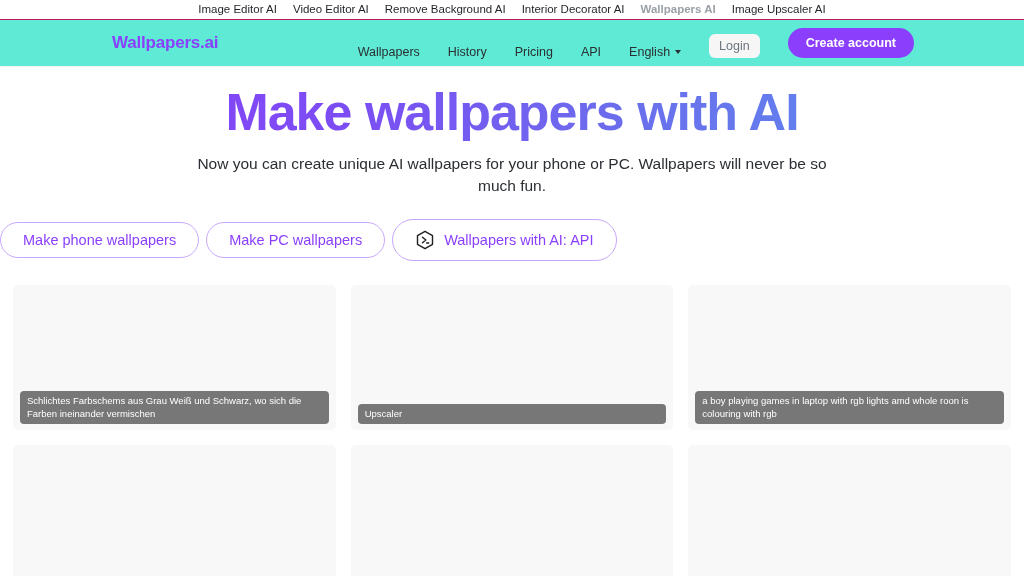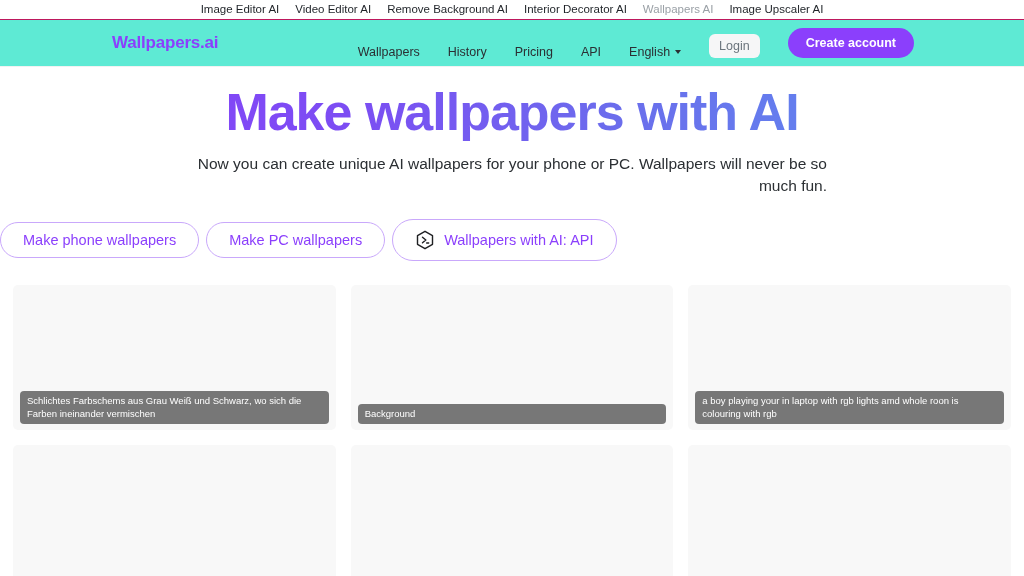--- a/index.html
+++ b/index.html
@@ -24,21 +24,21 @@
     border-bottom: 1px solid #be185d;
     background: #ffffff;
   }
   .topbar-link {
     font-size: 11.5px;
     color: #1f2328;
     text-decoration: none;
     white-space: nowrap;
     line-height: 1;
   }
-  .topbar-link.muted { color: #9aa0a6; }
+  .topbar-link.muted { color: #9aa0a6; font-weight: bold; }
 
   
   .header {
     height: 47px;
     display: flex;
     align-items: center;
     padding: 0 110px 0 112px;
     border-bottom: 1px solid #f2f2f2;
     background: #5eead4;
   }
@@ -114,21 +114,20 @@
     background-clip: text;
     -webkit-text-fill-color: transparent;
     color: #6a6fec;
   }
   .hero-sub {
     margin: 12px auto 0;
     width: 630px;
     font-size: 15.5px;
     line-height: 1.42;
     color: #2b2f33;
-    text-align: right;
   }
 
   .cta-row {
     margin-top: 22px;
     display: flex;
     justify-content: flex-start;
     align-items: center;
     gap: 7px;
   }
   .cta {
@@ -232,24 +231,24 @@
       <span>Wallpapers with AI: API</span>
     </button>
   </div>
 </section>
 
 <section class="gallery">
   <div class="card">
     <div class="card-caption">Schlichtes Farbschems aus Grau Weiß und Schwarz, wo sich die Farben ineinander vermischen</div>
   </div>
   <div class="card">
-    <div class="card-caption">Background</div>
-  </div>
-  <div class="card">
-    <div class="card-caption">a boy playing your in laptop with rgb lights amd whole roon is colouring with rgb</div>
+    <div class="card-caption">Upscaler</div>
+  </div>
+  <div class="card">
+    <div class="card-caption">a boy playing games in laptop with rgb lights amd whole roon is colouring with rgb</div>
   </div>
   <div class="card">
     
   </div>
   <div class="card">
     
   </div>
   <div class="card">
     
   </div>

